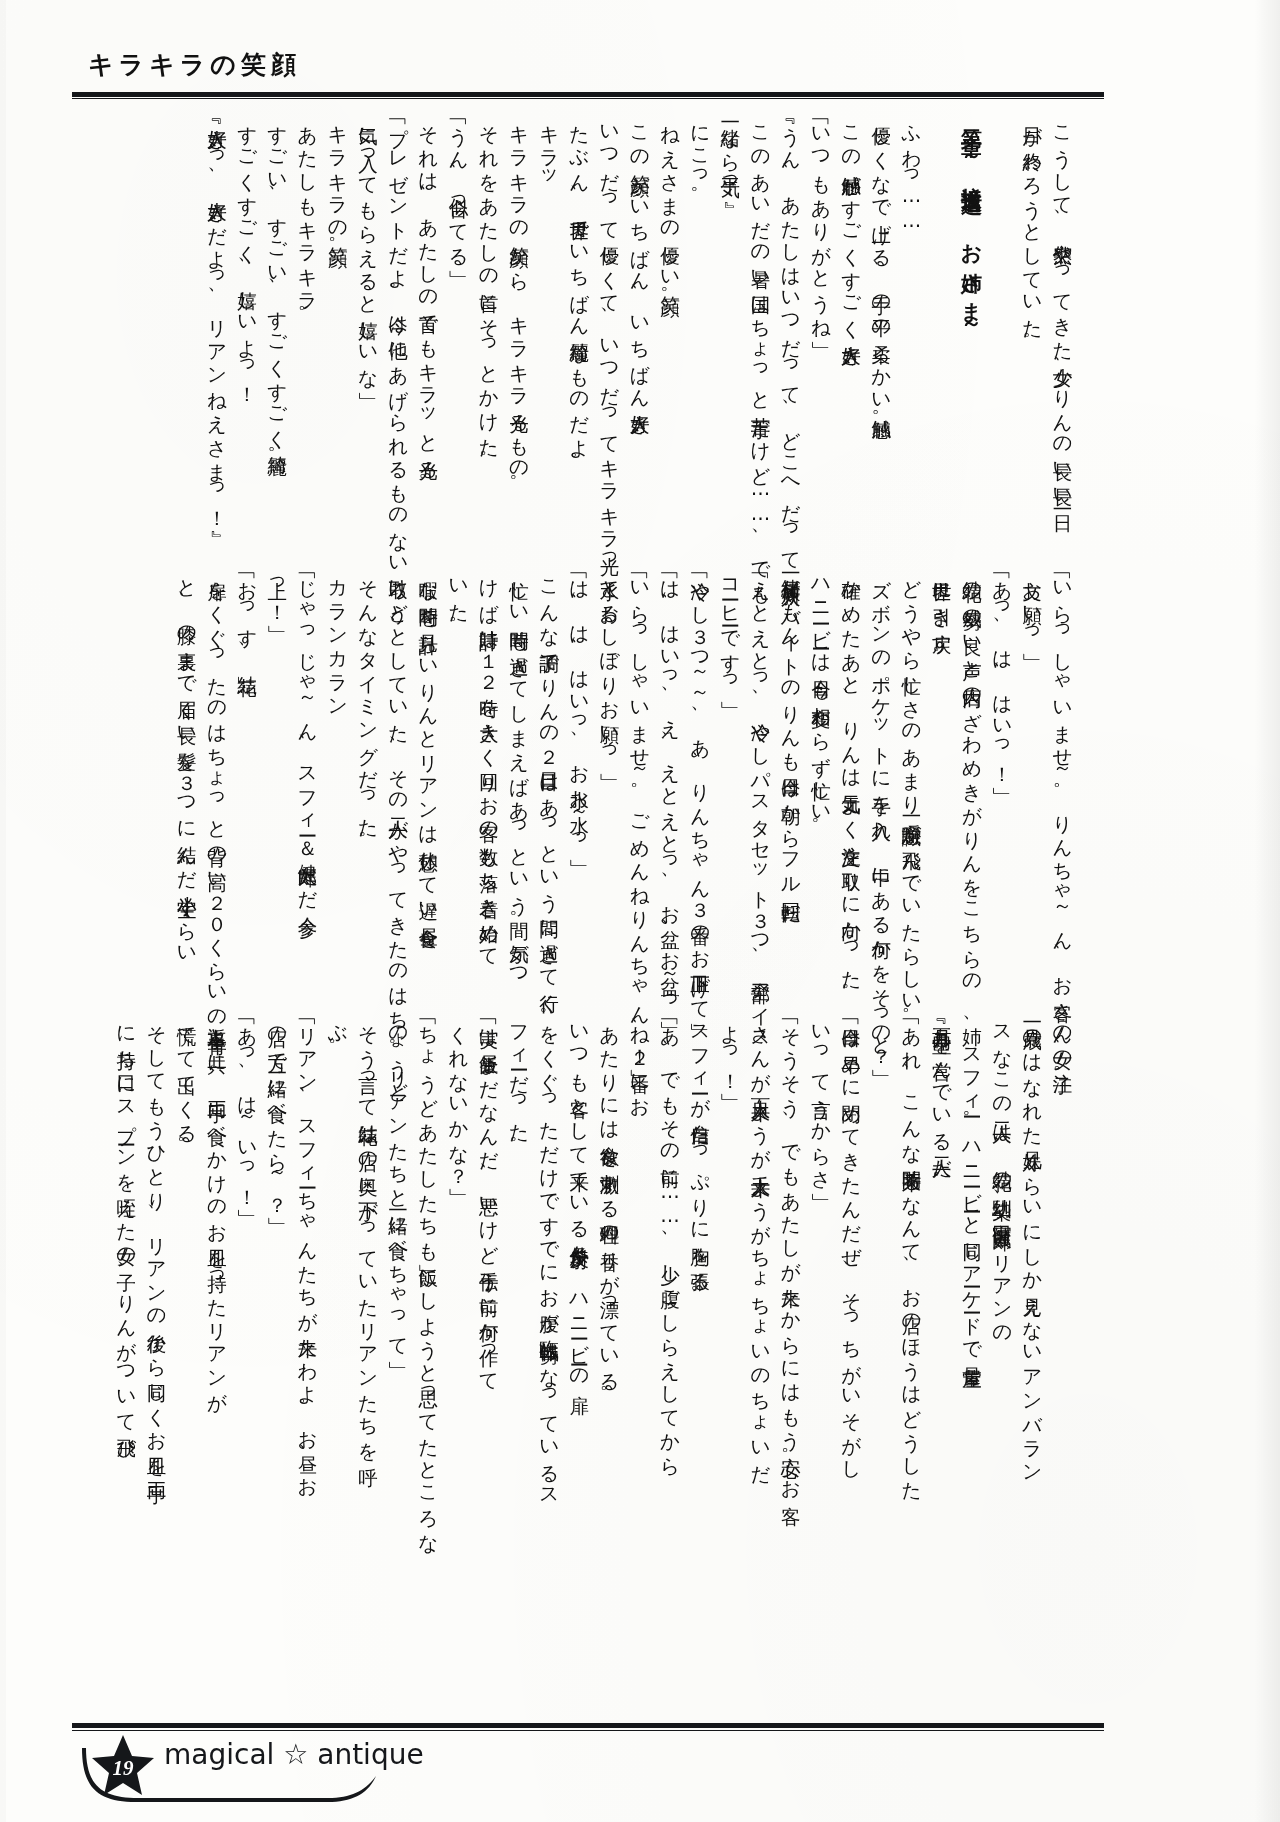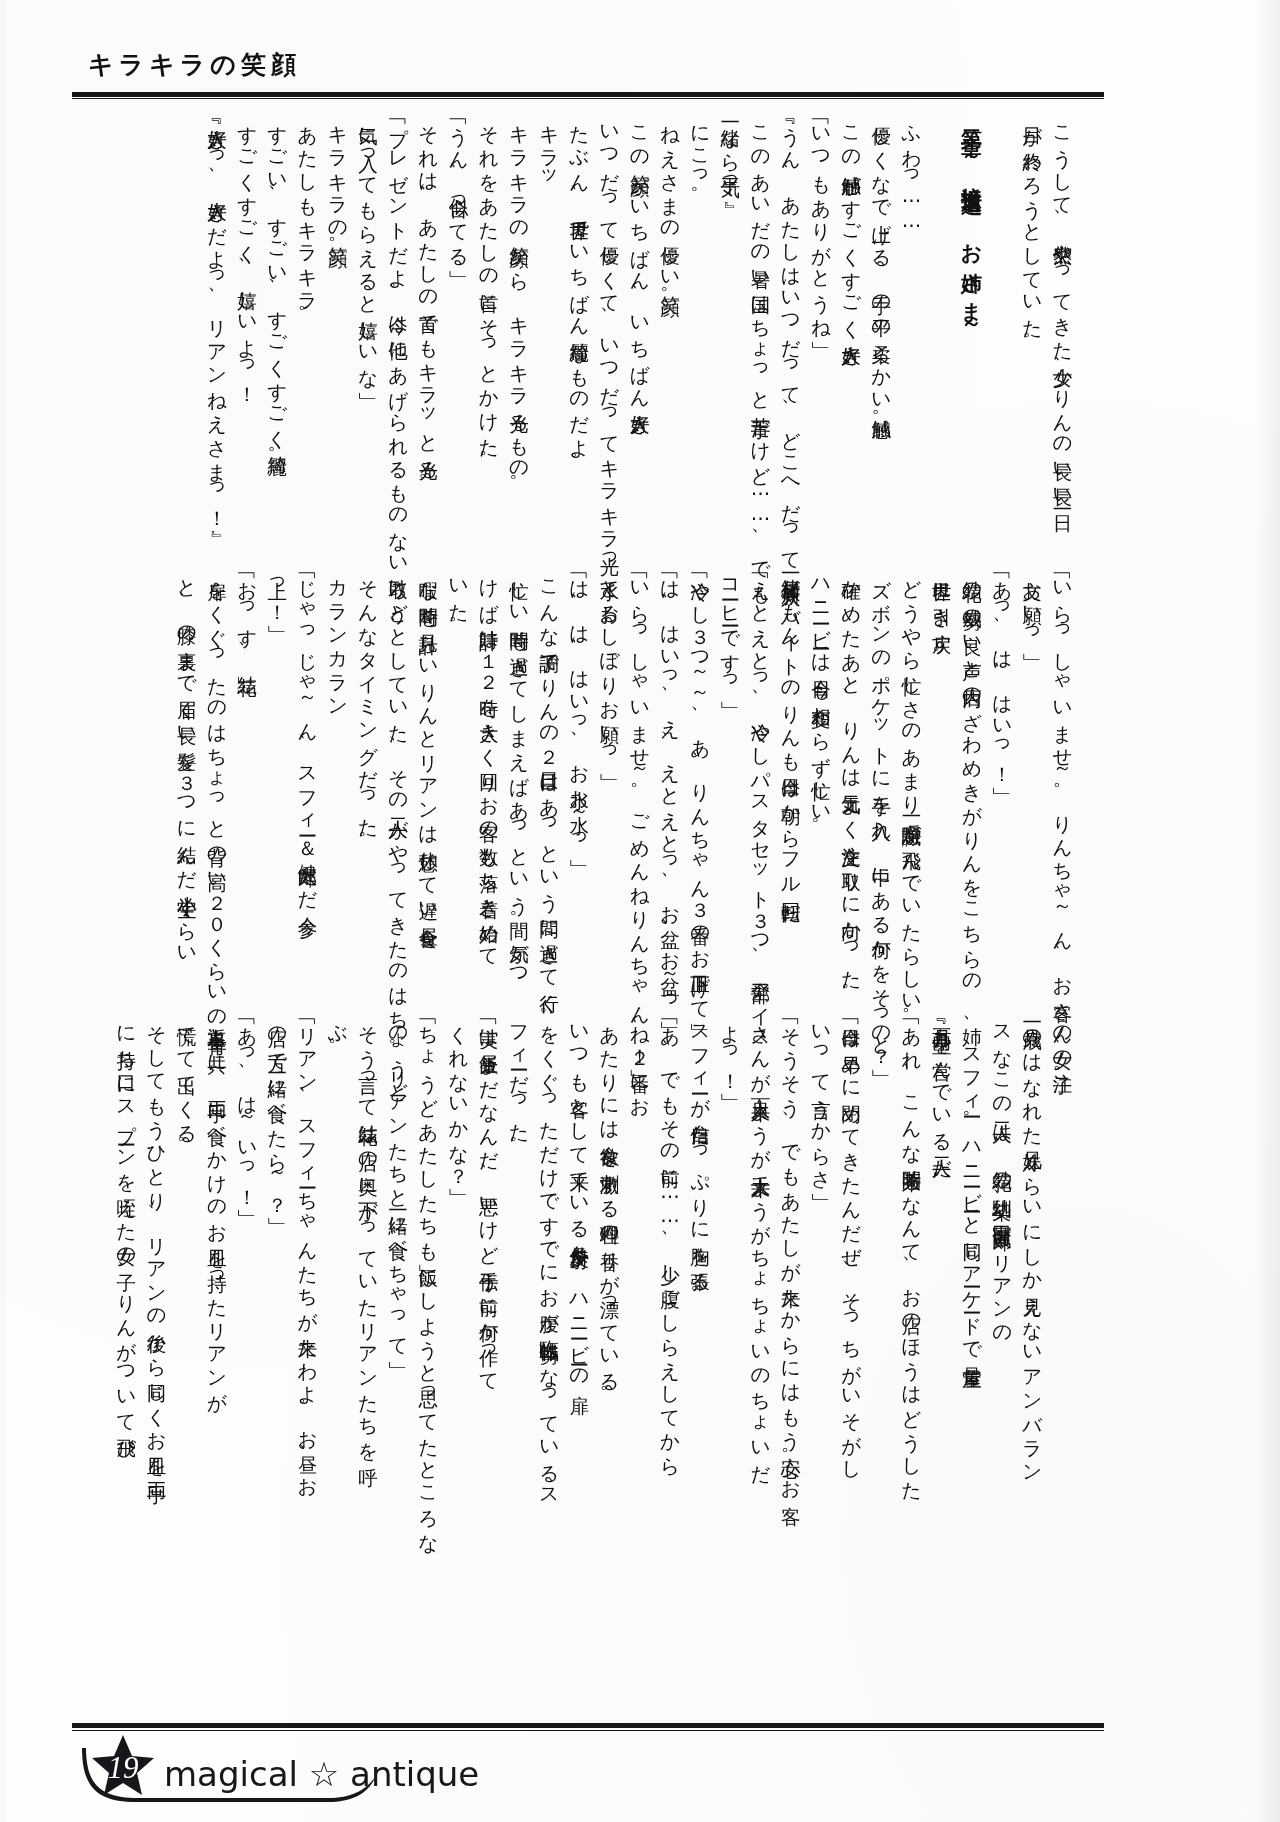--- a/index.html
+++ b/index.html
@@ -108,32 +108,32 @@
     left:12px;
     top:0;
     width:62px;
     height:62px;
     display:flex;
     align-items:center;
     justify-content:center;
     color:#ffffff;
     font-family:"Liberation Serif","DejaVu Serif",serif;
     font-style:italic;
-    font-weight:400;
-    font-size:31px;
+    font-weight:700;
+    font-size:21px;
     letter-spacing:0px;
     padding-top:6px;
     box-sizing:border-box;
   }
   #footer-brand{
     position:absolute;
     left:84px;
-    top:20px;
+    top:4px;
     font-family:"DejaVu Sans","Liberation Sans",sans-serif;
-    font-size:34px;
+    font-size:28px;
     font-weight:400;
     letter-spacing:0px;
     color:#15171a;
     white-space:nowrap;
   }
 
   
   #band-a{ position:absolute; left:84px; top:112px; width:1010px; height:468px; }
   #band-b{ position:absolute; left:84px; top:566px; width:1010px; height:452px; }
   #band-c{ position:absolute; left:84px; top:1012px; width:1010px; height:480px; }

